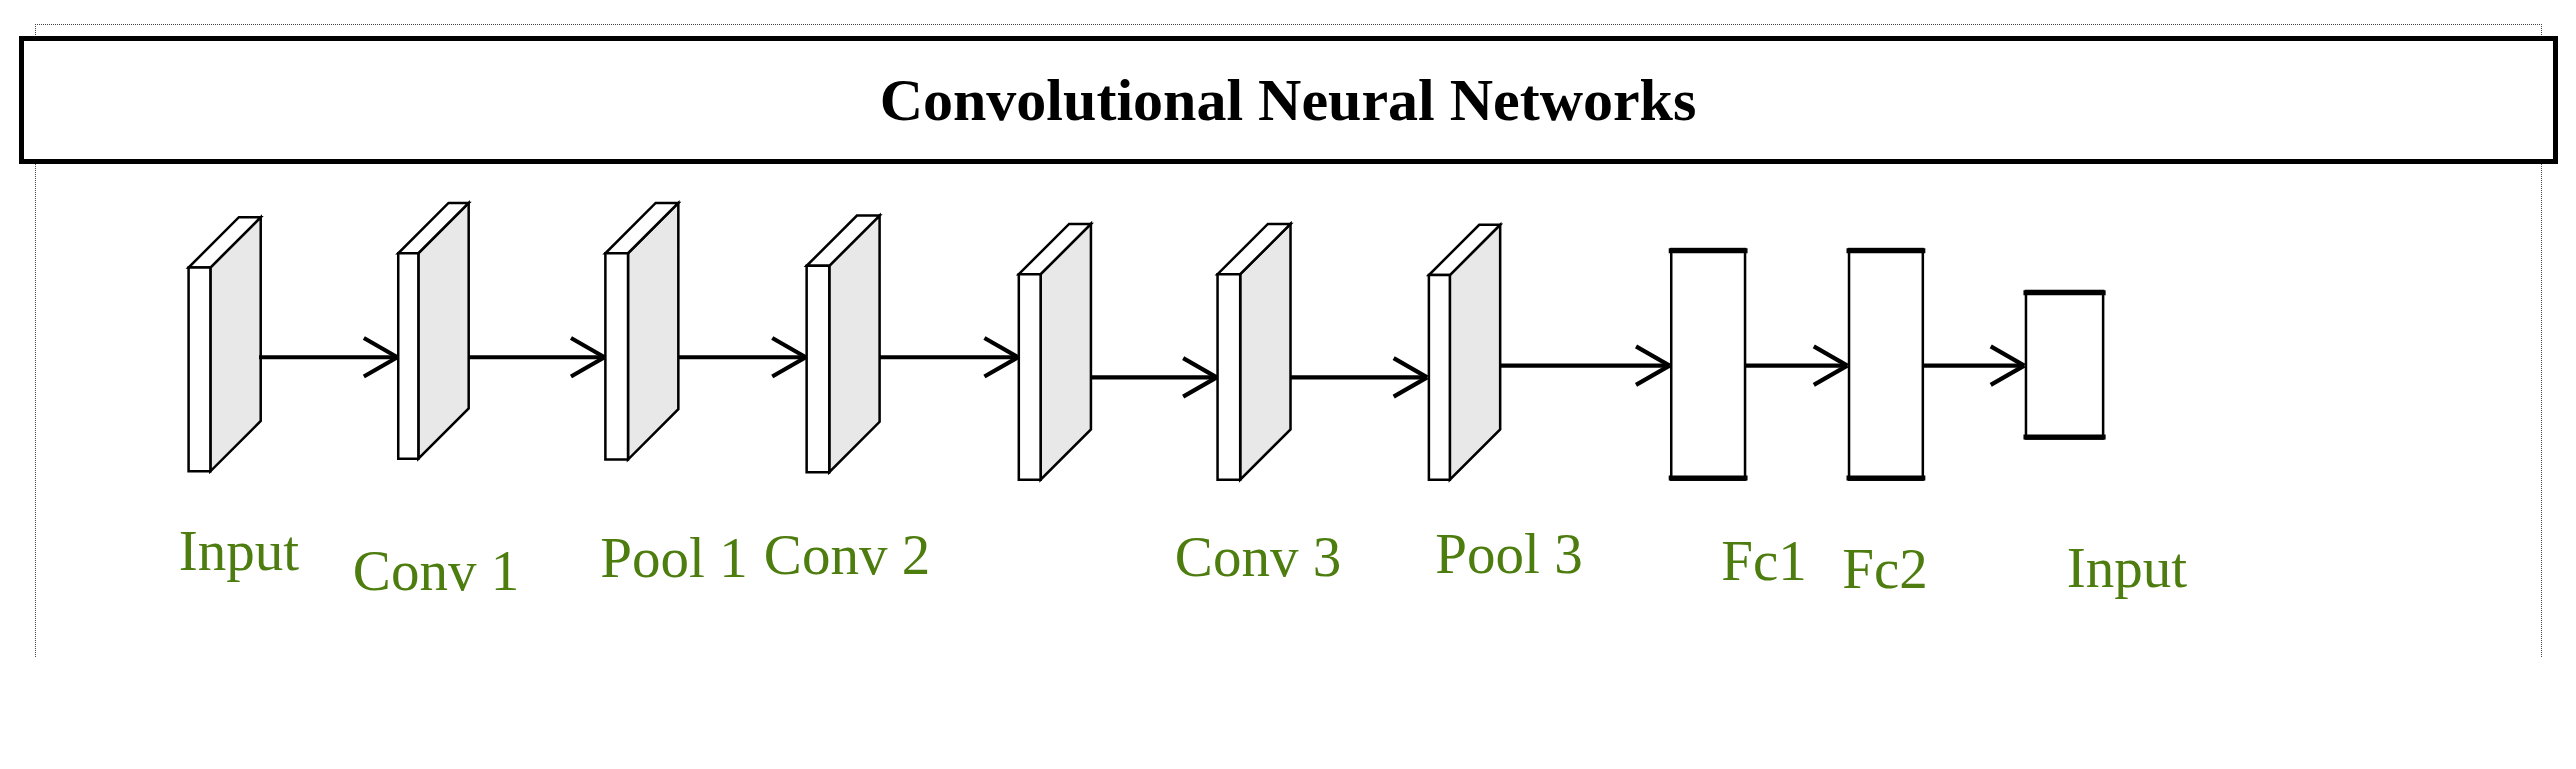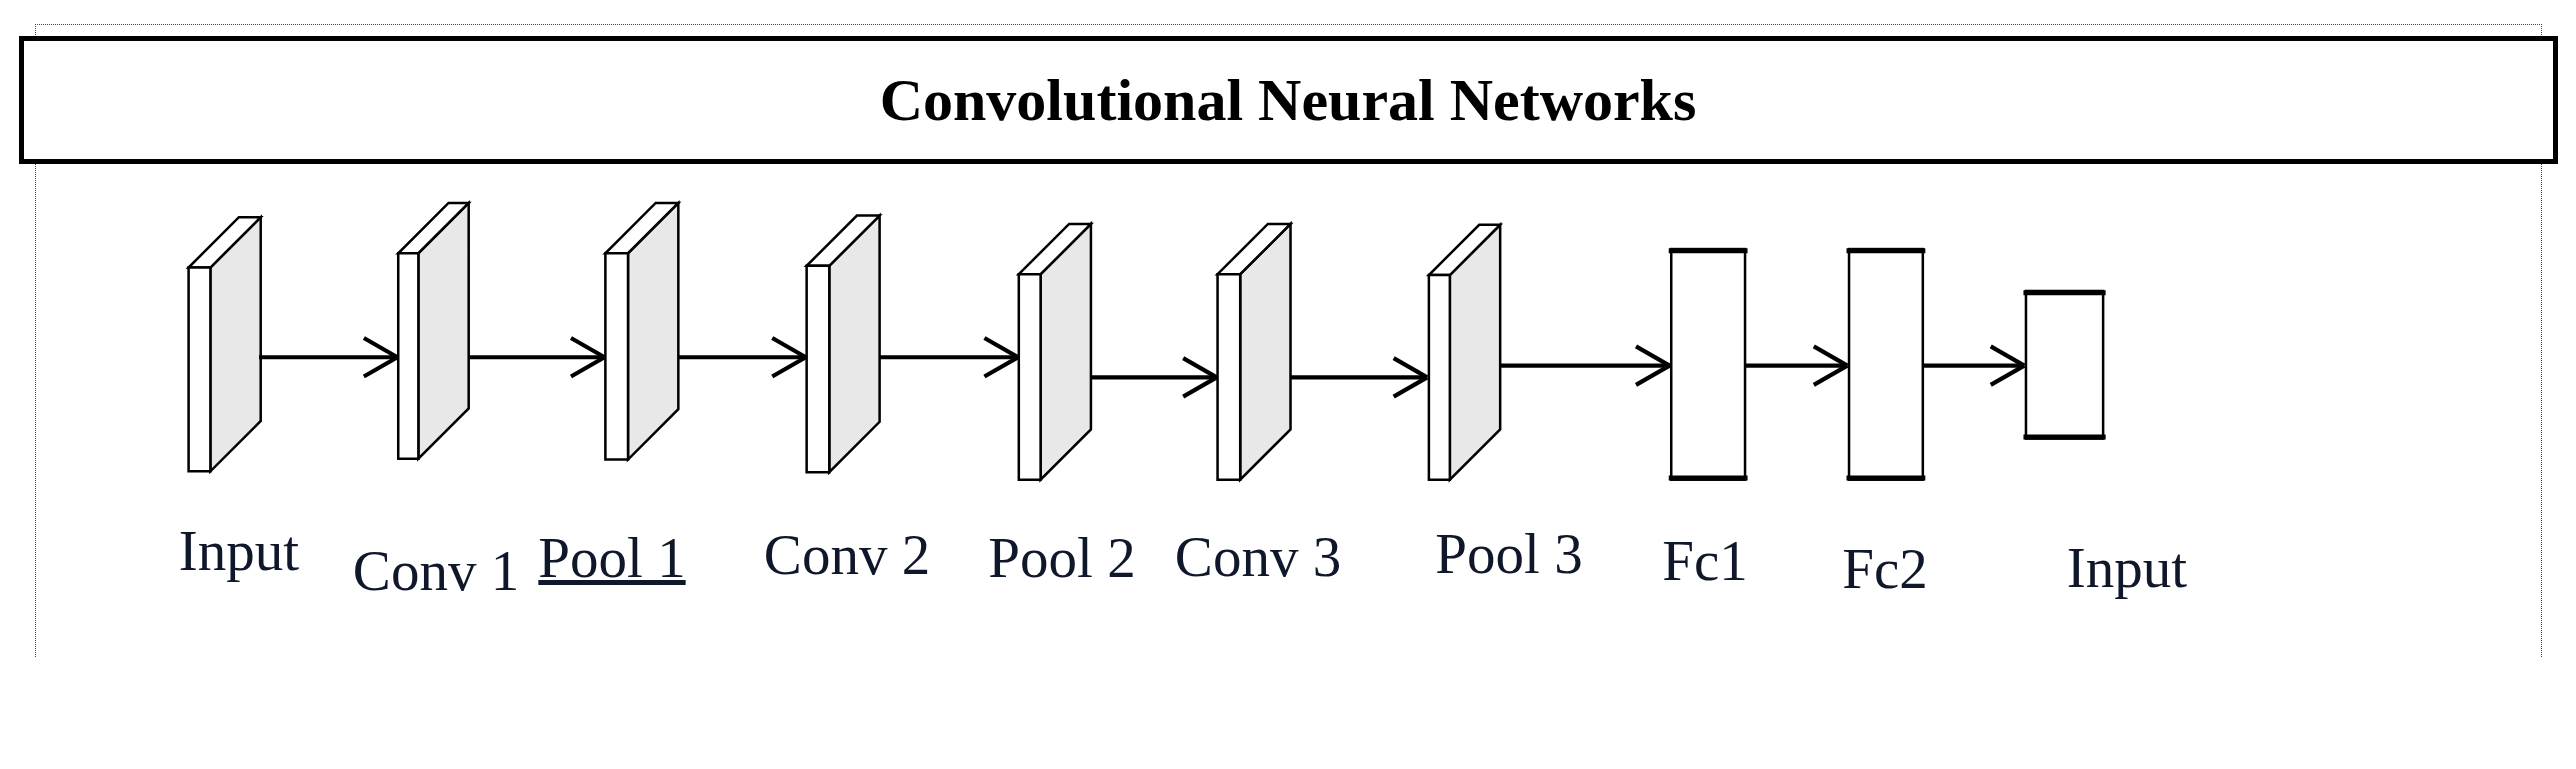--- a/index.html
+++ b/index.html
@@ -52,21 +52,21 @@
     top: 0;
     width: 2576px;
     height: 769px;
   }
   .layer-label {
     position: absolute;
     transform: translateX(-50%);
     font-family: "Liberation Serif", "DejaVu Serif", serif;
     font-size: 57px;
     line-height: 1;
-    color: #0f172a;
+    color: #4d7c0f;
     white-space: nowrap;
   }
 </style>
 </head>
 <body>
 
 <div class="stage">
 
   <div class="dotted-frame"></div>
 
@@ -186,23 +186,22 @@
 
     <g stroke-width="5" stroke="#000000">
       <line x1="2292" y1="436" x2="2413" y2="436"></line>
       <line x1="2373" y1="413" x2="2413" y2="436"></line>
       <line x1="2373" y1="459" x2="2413" y2="436"></line>
     </g>
   </svg>
 
   <div class="layer-label" style="left:239px;  top:522px;">Input</div>
   <div class="layer-label" style="left:436px;  top:526px;margin-top:16px;">Conv 1</div>
-  <div class="layer-label" style="left:612px;  top:529px;text-decoration:underline;">Pool 1</div>
+  <div class="layer-label" style="left:674px;  top:529px;">Pool 1</div>
   <div class="layer-label" style="left:847px; top:526px;">Conv 2</div>
-  <div class="layer-label" style="left:1062px; top:529px;">Pool 2</div>
   <div class="layer-label" style="left:1258px; top:528px;">Conv 3</div>
   <div class="layer-label" style="left:1509px; top:525px;">Pool 3</div>
-  <div class="layer-label" style="left:1705px; top:532px;">Fc1</div>
+  <div class="layer-label" style="left:1764px; top:532px;">Fc1</div>
   <div class="layer-label" style="left:1885px; top:540px;text-align:center;">Fc2</div>
   <div class="layer-label" style="left:2127px; top:539px;">Input</div>
 
 </div>
 
 
 </body></html>

